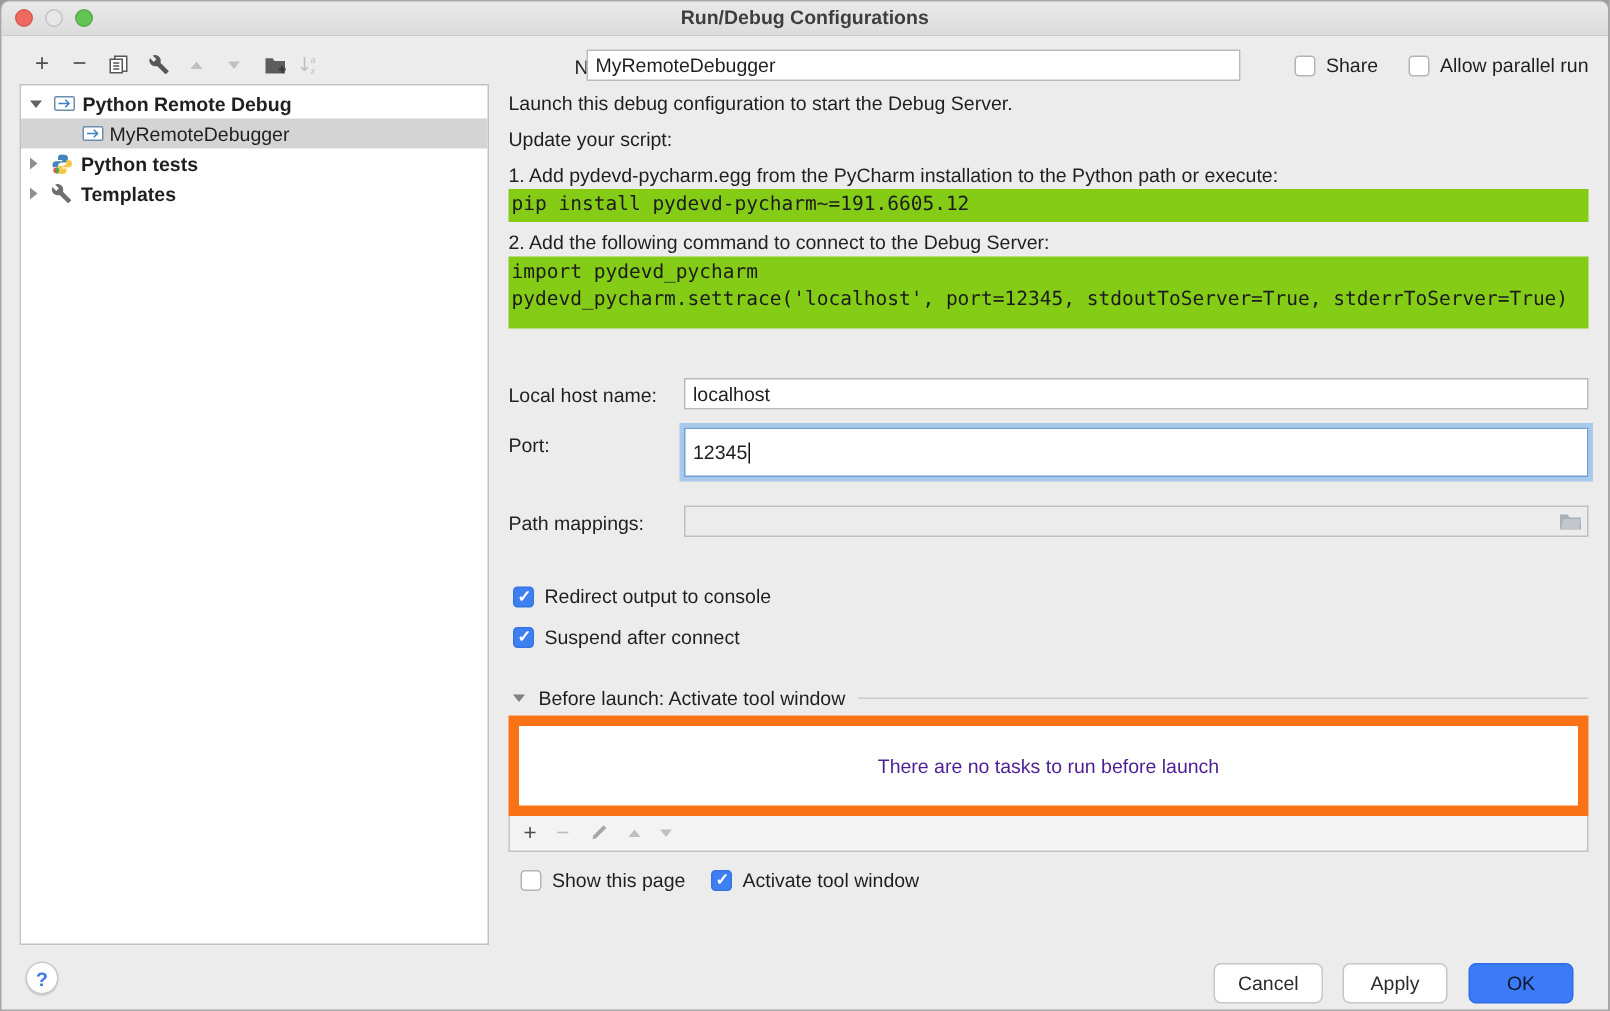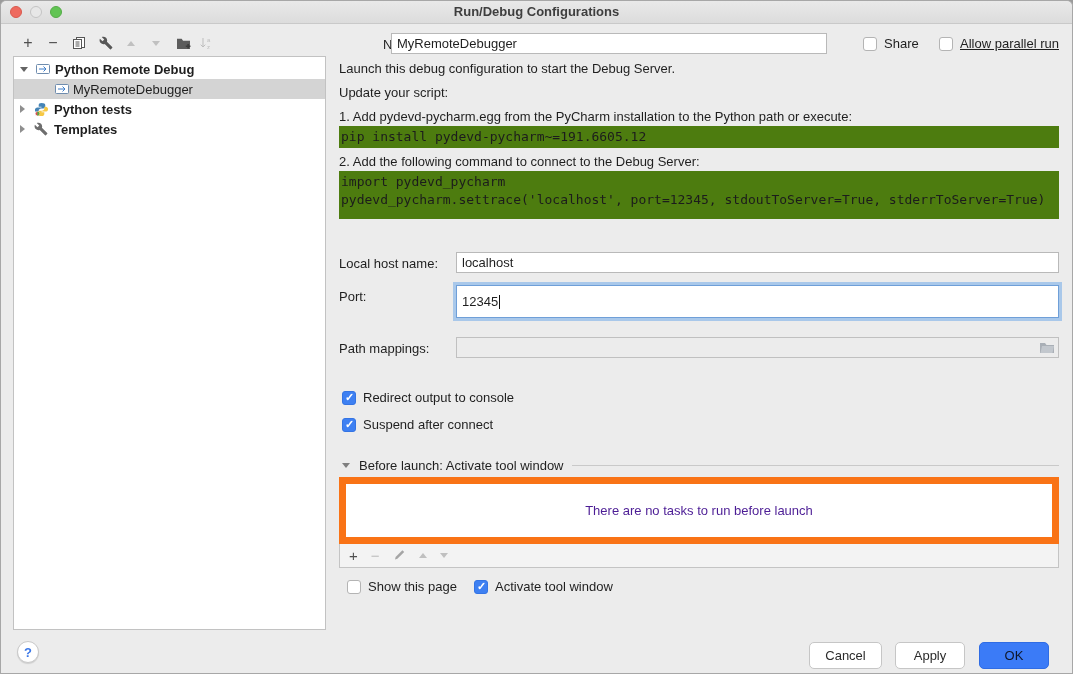--- a/index.html
+++ b/index.html
@@ -30,21 +30,21 @@
   .trow{position:absolute;left:0;width:100%;height:20px;display:flex;align-items:center;}
   .trow.sel{background:#d4d4d4;}
   .trow .lbl{white-space:nowrap;}
   .trow .b{font-weight:bold;}
   .ticon{width:16px;height:16px;display:inline-flex;align-items:center;justify-content:center;}
   
   .field{background:#fff;border:1px solid #b9b9b9;box-sizing:border-box;
          font-size:13px;color:#1f1f1f;padding:0 5px;display:flex;align-items:center;}
   .field.focus{border:1px solid #6f9fd8;box-shadow:0 0 0 3px #a9c8ea;}
   .field.disabled{background:transparent;border:1px solid #c0c0c0;justify-content:flex-end;padding-right:3px;}
-  .codebox{background:#4d7c0f;font-family:"DejaVu Sans Mono","Liberation Mono",monospace;
+  .codebox{background:#84cc16;font-family:"DejaVu Sans Mono","Liberation Mono",monospace;
            font-size:13px;color:#1c1c1c;line-height:18px;padding:2px 2px;box-sizing:border-box;white-space:pre;}
   .cb{width:14px;height:14px;border:1px solid #b4b4b4;border-radius:3px;background:#fff;
       box-sizing:border-box;position:relative;flex:none;}
   .cb.checked{background:#3e80f2;border-color:#3474e4;}
   .cb.checked::after{content:"✓";position:absolute;left:2px;top:-1px;color:#fff;font-size:11px;font-weight:bold;}
   .cbrow{display:flex;align-items:center;gap:7px;}
   .caret{display:inline-block;width:1px;height:14px;background:#111;margin-left:1px;}
   .hdr-line{flex:1;height:1px;background:#c9c9c9;margin-left:8px;}
   .taskbox{background:#fff;border:7px solid #f97316;box-sizing:border-box;
            display:flex;align-items:center;justify-content:center;color:#4c1d95;}
@@ -154,21 +154,21 @@
   </div>
 
   <div class="abs" style="left:338px;top:36px;margin-left:44px;">Name:</div>
   <div class="abs field" style="left:390px;top:32px;width:436px;height:21px;">
     <span>MyRemoteDebugger</span>
   </div>
   <div class="abs cbrow" style="left:862px;top:35px;">
     <span class="cb"></span>
     <span>Share</span>
   </div>
-  <div class="abs cbrow" style="left:938px;top:35px;text-decoration:underline;">
+  <div class="abs cbrow" style="left:938px;top:35px;">
     <span class="cb"></span>
     <span>Allow parallel run</span>
   </div>
 
   <div class="abs" style="left:338px;top:60px;">Launch this debug configuration to start the Debug Server.</div>
   <div class="abs" style="left:338px;top:84px;">Update your script:</div>
   <div class="abs" style="left:338px;top:108px;">1. Add pydevd-pycharm.egg from the PyCharm installation to the Python path or execute:</div>
   <div class="abs codebox" style="left:338px;top:125px;width:720px;height:22px;">pip install pydevd-pycharm~=191.6605.12</div>
   <div class="abs" style="left:338px;top:153px;">2. Add the following command to connect to the Debug Server:</div>
   <div class="abs codebox" style="left:338px;top:170px;width:720px;height:48px;"><span>import pydevd_pycharm</span>

